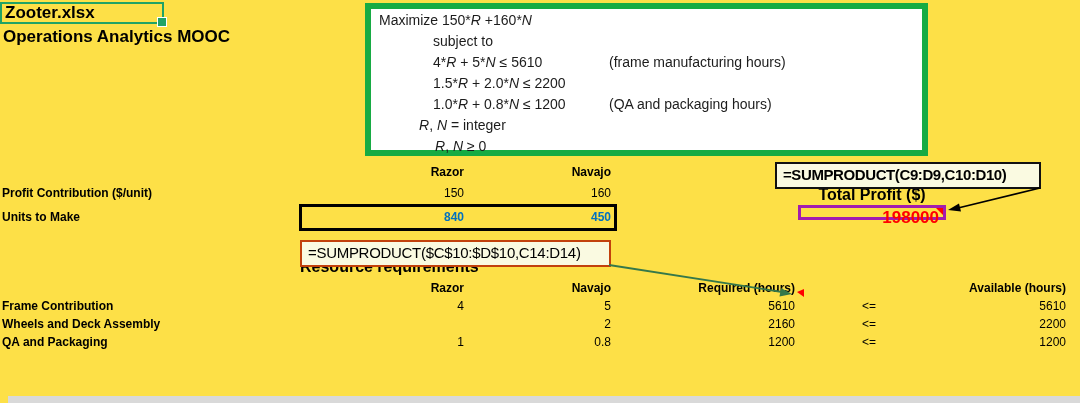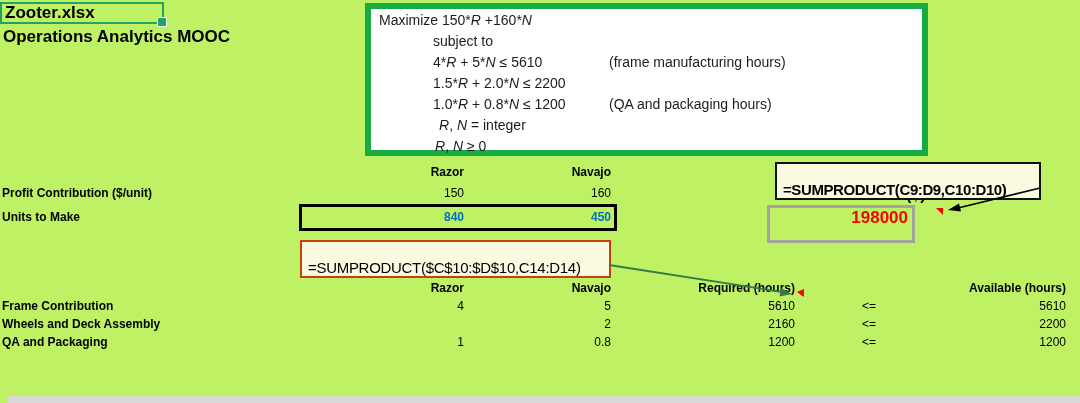--- a/index.html
+++ b/index.html
@@ -1,16 +1,16 @@
 <!DOCTYPE html>
 <html><head>
 <meta charset="utf-8">
 <style>
   html,body{margin:0;padding:0;background:#fff;}
-  #canvas{position:relative;width:1080px;height:403px;background:#bef264;overflow:hidden;
+  #canvas{position:relative;width:1080px;height:403px;background:#fde047;overflow:hidden;
           font-family:"Liberation Sans","DejaVu Sans",sans-serif;color:#000;}
   .abs{position:absolute;white-space:nowrap;}
   .b{font-weight:bold;}
   .t16{font-size:16px;line-height:18px;}
   .t17{font-size:17px;line-height:20px;}
   .t14{font-size:14px;line-height:17px;color:#1c1c1c;}
   .row{position:absolute;left:0;width:100%;height:18px;}
   .cell{position:absolute;font-size:12px;line-height:18px;}
   .col-label{left:2px;}
   .col-razor{left:300px;width:164px;text-align:right;}
@@ -24,24 +24,24 @@
   #sel-cell .txt{position:absolute;left:3px;top:0px;font-size:17px;line-height:18px;font-weight:bold;}
   #sel-handle{position:absolute;right:-5px;bottom:-5px;width:8px;height:8px;background:#21a366;border:1px solid #fff;}
   
   #model-box{left:365px;top:3px;width:563px;height:153px;border:6px solid #17ab43;box-sizing:border-box;background:#fff;}
   #model-box .ln{position:absolute;white-space:nowrap;}
   #model-box i{font-style:italic;}
   
   #units-box{left:299px;top:204px;width:318px;height:27px;border:3px solid #000;box-sizing:border-box;z-index:2;}
   
   #profit-label{left:798px;top:186px;width:148px;text-align:center;z-index:1;}
-  #profit-box{left:767px;top:205px;width:148px;height:38px;border:3px solid #a3a3a3;box-sizing:border-box;z-index:2;}
+  #profit-box{left:798px;top:205px;width:148px;height:15px;border:3px solid #a21caf;box-sizing:border-box;z-index:2;}
   #profit-box .val{position:absolute;right:4px;top:0px;font-size:17px;line-height:20px;font-weight:bold;color:#FF0000;}
   
-  .tooltip{position:absolute;background:#fafae1;box-sizing:border-box;z-index:5;padding:17px 6px;white-space:nowrap;}
+  .tooltip{position:absolute;background:#fafae1;box-sizing:border-box;z-index:5;padding:2px 6px;white-space:nowrap;}
   #tooltip-profit{left:775px;top:162px;width:266px;height:27px;border:2px solid #111;
                   font-size:15px;line-height:18px;font-weight:bold;letter-spacing:-0.4px;}
   #tooltip-units{left:300px;top:240px;width:311px;height:27px;border:2px solid #c2410c;
                  font-size:15px;line-height:18px;letter-spacing:-0.3px;}
   #resources-title{left:300px;top:258px;z-index:1;}
   #overlay{position:absolute;left:0;top:0;width:1080px;height:403px;z-index:6;pointer-events:none;}
   #bottom-bar{left:8px;top:396px;width:1072px;height:7px;background:#d9d9d9;}
 </style>
 </head>
 <body>
@@ -56,21 +56,21 @@
   <div class="abs b t17" style="left:3px;top:27px;">Operations Analytics MOOC</div>
 
   <div id="model-box" class="abs">
     <div class="ln t14" style="left:8px;top:3px;">Maximize 150*<i>R</i> +160*<i>N</i></div>
     <div class="ln t14" style="left:62px;top:24px;">subject to</div>
     <div class="ln t14" style="left:62px;top:45px;">4*<i>R</i> + 5*<i>N</i> ≤ 5610</div>
     <div class="ln t14" style="left:238px;top:45px;">(frame manufacturing hours)</div>
     <div class="ln t14" style="left:62px;top:66px;">1.5*<i>R</i> + 2.0*<i>N</i> ≤ 2200</div>
     <div class="ln t14" style="left:62px;top:87px;">1.0*<i>R</i> + 0.8*<i>N</i> ≤ 1200</div>
     <div class="ln t14" style="left:238px;top:87px;">(QA and packaging hours)</div>
-    <div class="ln t14" style="left:68px;top:108px;"><i>R</i>, <i>N</i> = integer</div>
+    <div class="ln t14" style="left:48px;top:108px;"><i>R</i>, <i>N</i> = integer</div>
     <div class="ln t14" style="left:64px;top:129px;"><i>R</i>, <i>N</i> ≥ 0</div>
   </div>
 
   <div class="row" style="top:163px;">
     <div class="cell b col-razor">Razor</div>
     <div class="cell b col-navajo">Navajo</div>
   </div>
   <div class="row" style="top:184px;">
     <div class="cell b col-label">Profit Contribution ($/unit)</div>
     <div class="cell col-razor">150</div>

